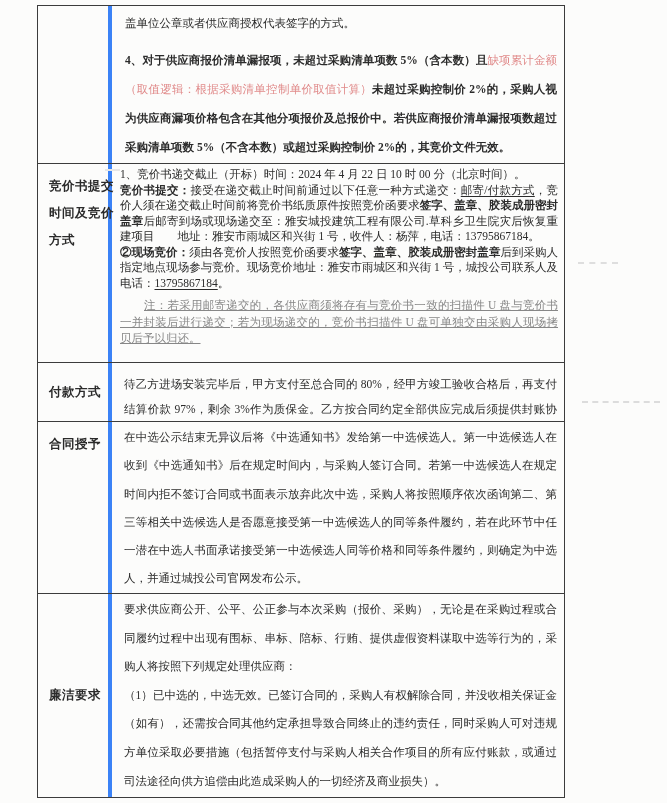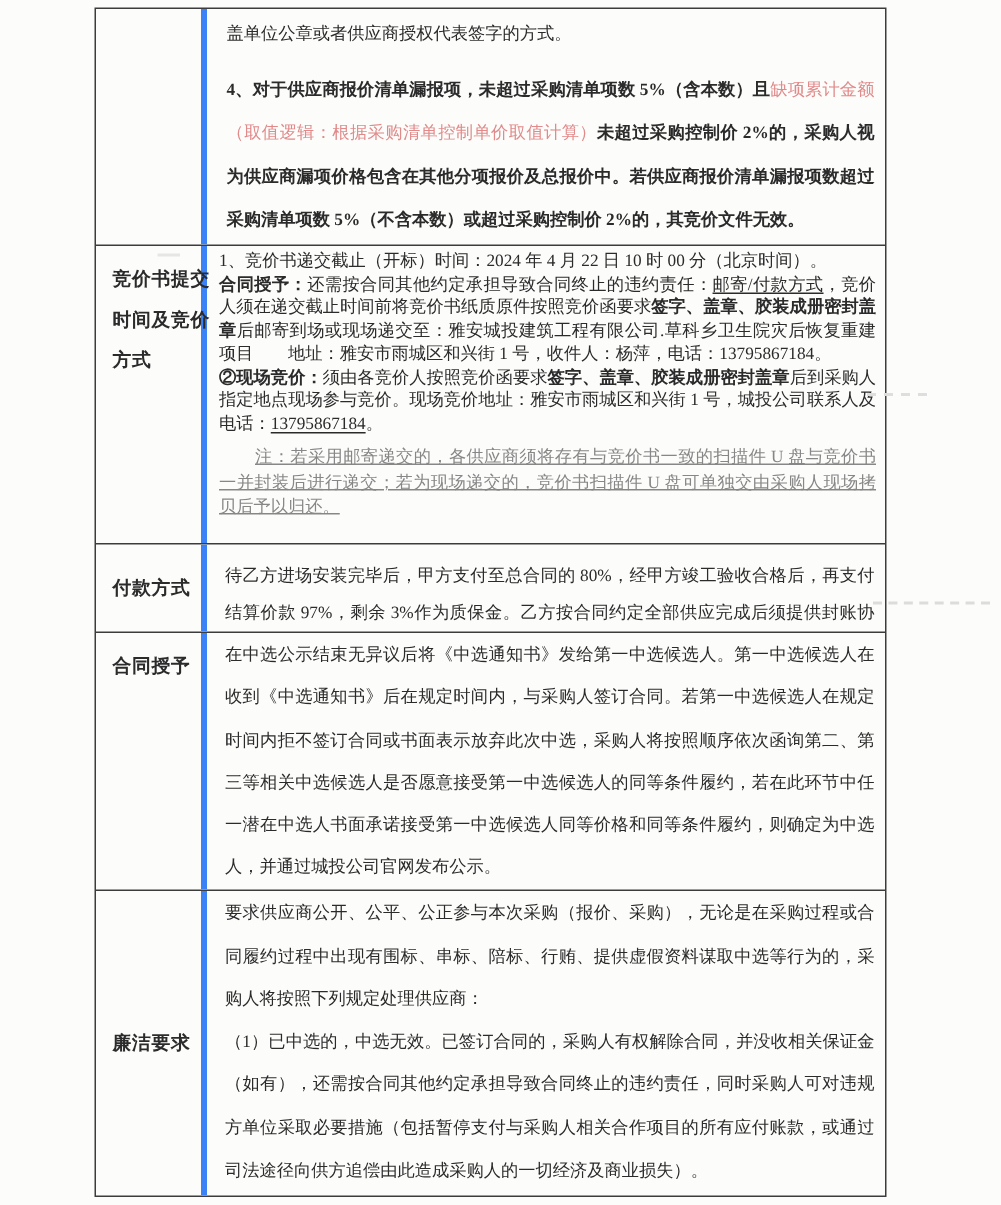--- a/index.html
+++ b/index.html
@@ -4,21 +4,21 @@
 <style>
   html,body{margin:0;padding:0;}
   body{
     width:667px;height:803px;position:relative;overflow:hidden;
     background:#fcfcfb;
     font-family:"Liberation Serif","DejaVu Serif",serif;
     color:#2b2b2b;
   }
   
   .doc-table{
-    position:absolute;left:63px;top:5px;width:526px;height:791px;
+    position:absolute;left:37px;top:5px;width:526px;height:791px;
     border:1px solid #3c3c3c;box-sizing:content-box;
     display:flex;flex-direction:column;background:transparent;justify-content:flex-end;
   }
   .t-row{display:flex;box-sizing:border-box;border-bottom:1px solid #3c3c3c;overflow:hidden;}
   .t-row:last-child{border-bottom:none;}
   .row-r1{height:158px;}
   .row-r2{height:199px;}
   .row-r3{height:59px;}
   .row-r4{height:172px;}
   .row-r5{height:201px;flex:1;}
@@ -68,21 +68,21 @@
       </div>
     </div>
     <div class="t-row row-r2">
       <div class="t-label valign-top">
         <div class="label-line">竞价书提交</div>
         <div class="label-line">时间及竞价</div>
         <div class="label-line">方式</div>
       </div>
       <div class="t-content c-r2">
         <div class="para p-dense"><span class="">1、竞价书递交截止（开标）时间：2024 年 4 月 22 日 10 时 00 分（北京时间）。</span></div>
-        <div class="para p-dense"><span class="run-b">合同授予：</span><span class="">还需按合同其他约定承担导致合同终止的违约责任：</span><span class="run-u">邮寄/付款方式</span><span class="">，竞价人须在递交截止时间前将竞价书纸质原件按照竞价函要求</span><span class="run-b">签字、盖章、胶装成册密封盖章</span><span class="">后邮寄到场或现场递交至：雅安城投建筑工程有限公司.草科乡卫生院灾后恢复重建项目　　地址：雅安市雨城区和兴街 1 号，收件人：杨萍，电话：13795867184。</span></div>
+        <div class="para p-dense"><span class="run-b">竞价书提交：</span><span class="">接受在递交截止时间前通过以下任意一种方式递交：</span><span class="run-u">邮寄/付款方式</span><span class="">，竞价人须在递交截止时间前将竞价书纸质原件按照竞价函要求</span><span class="run-b">签字、盖章、胶装成册密封盖章</span><span class="">后邮寄到场或现场递交至：雅安城投建筑工程有限公司.草科乡卫生院灾后恢复重建项目　　地址：雅安市雨城区和兴街 1 号，收件人：杨萍，电话：13795867184。</span></div>
         <div class="para p-dense"><span class="run-b">②现场竞价：</span><span class="">须由各竞价人按照竞价函要求</span><span class="run-b">签字、盖章、胶装成册密封盖章</span><span class="">后到采购人指定地点现场参与竞价。现场竞价地址：雅安市雨城区和兴街 1 号，城投公司联系人及电话：</span><span class="run-u">13795867184</span><span class="">。</span></div>
         <div class="para p-note"><span class="">注：若采用邮寄递交的，各供应商须将存有与竞价书一致的扫描件 U 盘与竞价书一并封装后进行递交；若为现场递交的，竞价书扫描件 U 盘可单独交由采购人现场拷贝后予以归还。</span></div>
       </div>
     </div>
     <div class="t-row row-r3">
       <div class="t-label valign-center">
         <div class="label-line">付款方式</div>
       </div>
       <div class="t-content c-r3">
         <div class="para p-mid"><span class="">待乙方进场安装完毕后，甲方支付至总合同的 80%，经甲方竣工验收合格后，再支付结算价款 97%，剩余 3%作为质保金。乙方按合同约定全部供应完成后须提供封账协议。</span></div>

